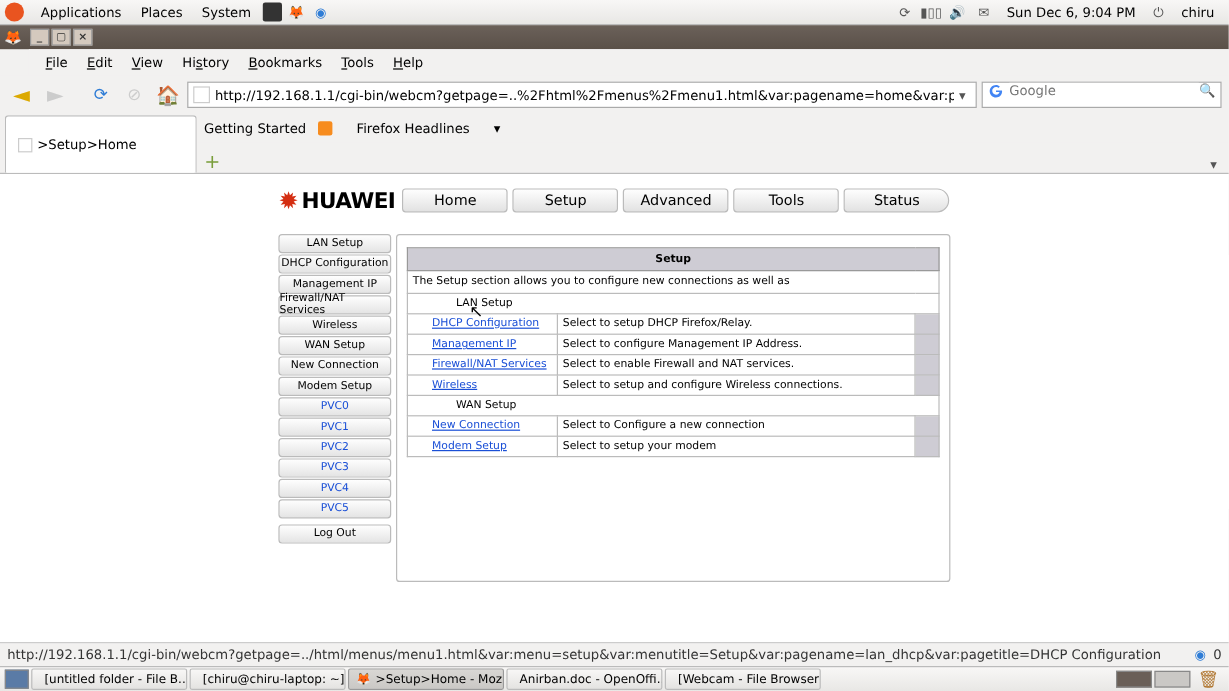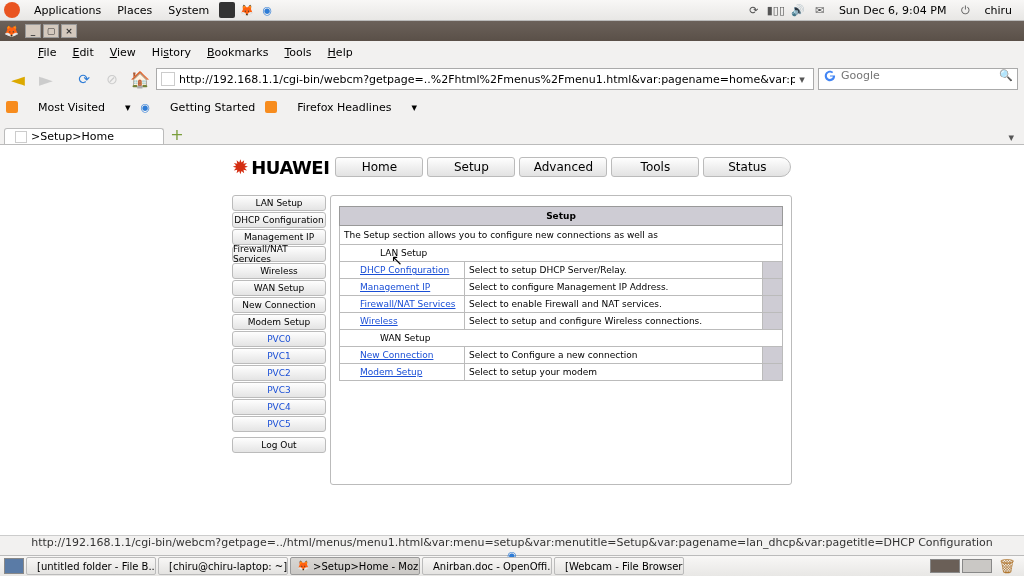--- a/index.html
+++ b/index.html
@@ -36,21 +36,21 @@
 .searchbox { width: 200px; display: flex; align-items: flex-start; border: 1px solid #aaa; background: #fff; height: 22px; padding: 0 4px; }
 .searchbox input { flex: 1; border: none; outline: none; font-size: 11px; color: #999; }
 .searchbox .gicon { width: 14px; height: 14px; margin-right: 4px; }
 .searchbox .magnify { color: #888; }
 
 .bookmarks-bar { height: 24px; background: #f2f1f0; display: flex; align-items: center; padding: 0 6px; gap: 10px; }
 .bookmarks-bar .bm { display: inline-flex; align-items: center; gap: 20px; cursor: pointer; }
 .bookmarks-bar .rss { width: 12px; height: 12px; background: #f78c1e; border-radius: 2px; display: inline-block; }
 
 .tabbar { height: 26px; background: #f2f1f0; display: flex; align-items: flex-end; padding: 0 4px; border-bottom: 1px solid #bbb; }
-.tab { background: #fff; border: 1px solid #bbb; border-bottom: none; padding: 1px 10px; border-radius: 3px 3px 0 0; display: flex; align-items: center; gap: 4px; min-width: 160px; }
+.tab { background: #fff; border: 1px solid #bbb; border-bottom: none; padding: 17px 10px; border-radius: 3px 3px 0 0; display: flex; align-items: center; gap: 4px; min-width: 160px; }
 .tab .pageicon { width: 12px; height: 12px; border: 1px solid #ccc; }
 .newtab { width: 22px; height: 20px; display: flex; align-items: center; justify-content: center; color: #7a9e3b; font-size: 16px; margin-left: 2px; }
 .tabbar .spacer { flex: 1; }
 
 
 .page { background: #fff; height: 390px; overflow: auto; display: flex; justify-content: center; padding-top: 10px; }
 .router { width: 560px; }
 .logo-row { display: flex; align-items: center; }
 .huawei-logo { font-family: Arial; font-weight: bold; font-size: 18px; letter-spacing: -0.5px; display: flex; align-items: center; gap: 3px; }
 .huawei-logo .flower { color: #d42e12; font-size: 20px; }
@@ -67,21 +67,21 @@
 .setup-table { width: 100%; border-collapse: collapse; font-size: 9px; }
 .setup-table th.main { background: #ceccd4; text-align: center; font-weight: bold; padding: 4px; border: 1px solid #999; }
 .setup-table td.intro { padding: 4px; border: 1px solid #bbb; }
 .setup-table td.section { padding: 3px 4px 3px 40px; border: 1px solid #bbb; }
 .setup-table tr.row td { border: 1px solid #bbb; padding: 3px 4px; }
 .setup-table tr.row td.indent { padding-left: 20px; width: 125px; }
 .setup-table tr.row td.indent a { color: #1a4fd6; text-decoration: underline; cursor: pointer; }
 .setup-table tr.row td.spacer-cell { width: 20px; background: #ceccd4; }
 .cursor { position: absolute; font-size: 14px; }
 
-.statusbar { height: 20px; background: #f2f1f0; display: flex; align-items: center; padding: 0 6px; border-top: 1px solid #ccc; font-size: 11px; color: #333; flex-direction: column; }
+.statusbar { height: 20px; background: #f2f1f0; display: flex; align-items: center; padding: 0 6px; border-top: 1px solid #ccc; font-size: 11px; color: #333; }
 .statusbar .spacer { flex: 1; }
 .statusbar .zoom { color: #2e7cd6; }
 
 
 .bottom-panel { height: 21px; background: linear-gradient(#f8f7f6,#e8e7e5); display: flex; align-items: center; padding: 0 4px; border-top: 1px solid #bbb; gap: 2px; }
 .bottom-panel .showdesktop { width: 20px; height: 16px; background: #5a7ba6; border: 1px solid #888; }
 .bottom-panel .task { height: 18px; padding: 0 6px; border: 1px solid #bbb; background: linear-gradient(#f8f7f6,#e4e3e1); display: inline-flex; align-items: center; gap: 4px; border-radius: 2px; font-size: 10px; min-width: 110px; max-width: 130px; overflow: hidden; white-space: nowrap; }
 .bottom-panel .task.active { background: linear-gradient(#d9d7d4,#cac8c5); border-color: #999; }
 .bottom-panel .task .ticon { width: 12px; height: 12px; display: inline-block; }
 .bottom-panel .spacer { flex: 1; }
@@ -215,21 +215,21 @@
                 <th class="main" colspan="3">Setup</th>
               </tr>
           <tr>
                 <td class="intro" colspan="3">The Setup section allows you to configure new connections as well as</td>
               </tr>
           <tr>
                 <td class="section" colspan="3">LAN Setup</td>
               </tr>
           <tr class="row">
                 <td class="indent"><a>DHCP Configuration</a></td>
-                <td>Select to setup DHCP Server/Relay.</td>
+                <td>Select to setup DHCP Firefox/Relay.</td>
                 <td class="spacer-cell"></td>
               </tr>
           <tr class="row">
                 <td class="indent"><a>Management IP</a></td>
                 <td>Select to configure Management IP Address.</td>
                 <td class="spacer-cell"></td>
               </tr>
           <tr class="row">
                 <td class="indent"><a>Firewall/NAT Services</a></td>
                 <td>Select to enable Firewall and NAT services.</td>

